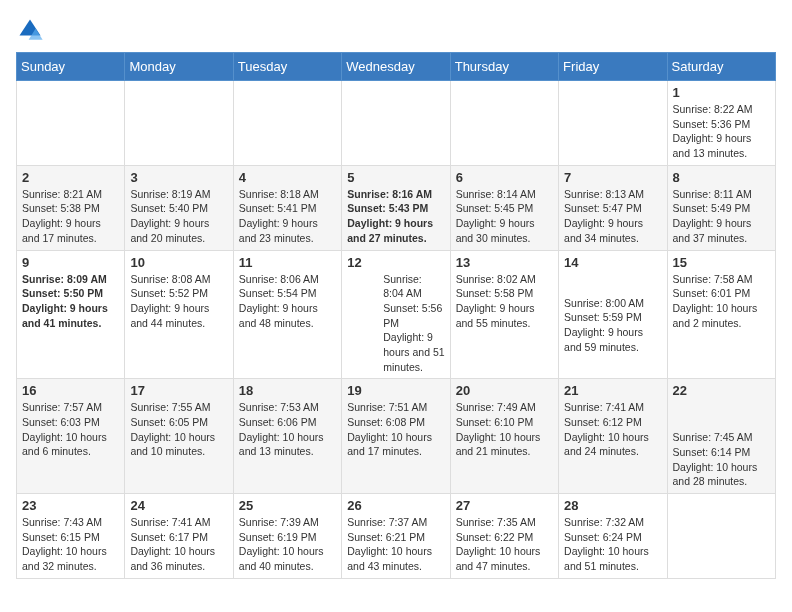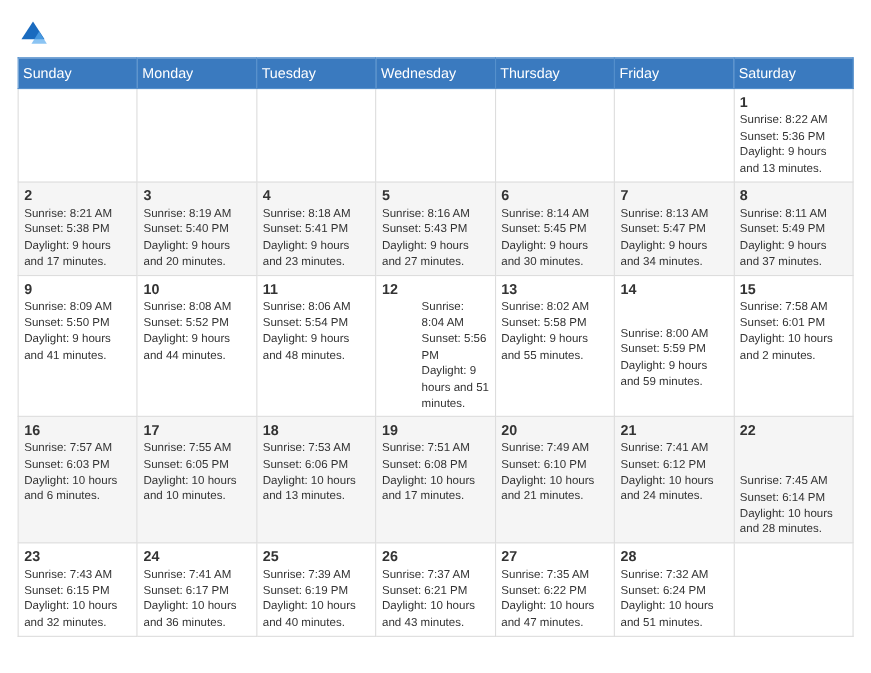--- a/index.html
+++ b/index.html
@@ -155,21 +155,21 @@
 Daylight: 9 hours and 20 minutes.</div>
         </td>
         <td>
           <span class="day-num">4</span>
           <div class="day-info" style="white-space: pre-line;">Sunrise: 8:18 AM
 Sunset: 5:41 PM
 Daylight: 9 hours and 23 minutes.</div>
         </td>
         <td>
           <span class="day-num">5</span>
-          <div class="day-info" style="white-space: pre-line;">Sunrise: 8:16 AM
+          <div class="day-info" style="white-space: pre-line; font-weight: bold;">Sunrise: 8:16 AM
 Sunset: 5:43 PM
 Daylight: 9 hours and 27 minutes.</div>
         </td>
         <td>
           <span class="day-num">6</span>
           <div class="day-info" style="white-space: pre-line;">Sunrise: 8:14 AM
 Sunset: 5:45 PM
 Daylight: 9 hours and 30 minutes.</div>
         </td>
         <td>
@@ -181,21 +181,21 @@
         <td>
           <span class="day-num">8</span>
           <div class="day-info" style="white-space: pre-line;">Sunrise: 8:11 AM
 Sunset: 5:49 PM
 Daylight: 9 hours and 37 minutes.</div>
         </td>
       </tr>
       <tr>
         <td>
           <span class="day-num">9</span>
-          <div class="day-info" style="white-space: pre-line;">Sunrise: 8:09 AM
+          <div class="day-info" style="white-space: pre-line; font-weight: bold;">Sunrise: 8:09 AM
 Sunset: 5:50 PM
 Daylight: 9 hours and 41 minutes.</div>
         </td>
         <td>
           <span class="day-num">10</span>
           <div class="day-info" style="white-space: pre-line;">Sunrise: 8:08 AM
 Sunset: 5:52 PM
 Daylight: 9 hours and 44 minutes.</div>
         </td>
         <td>

